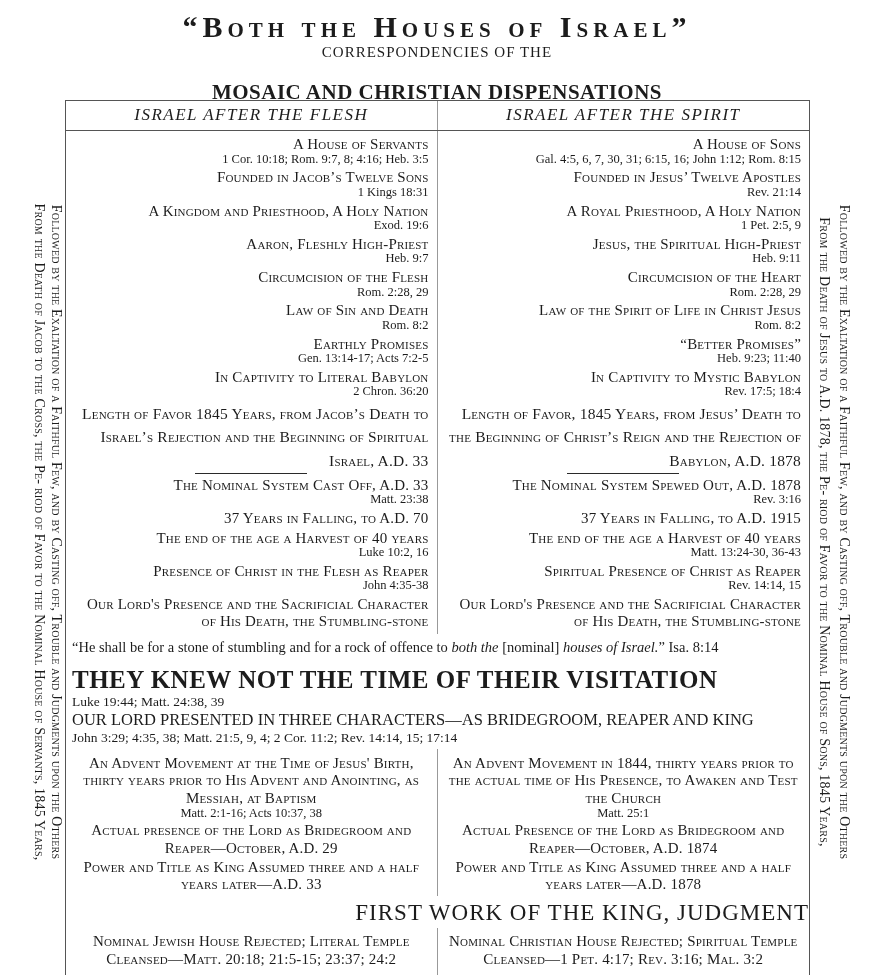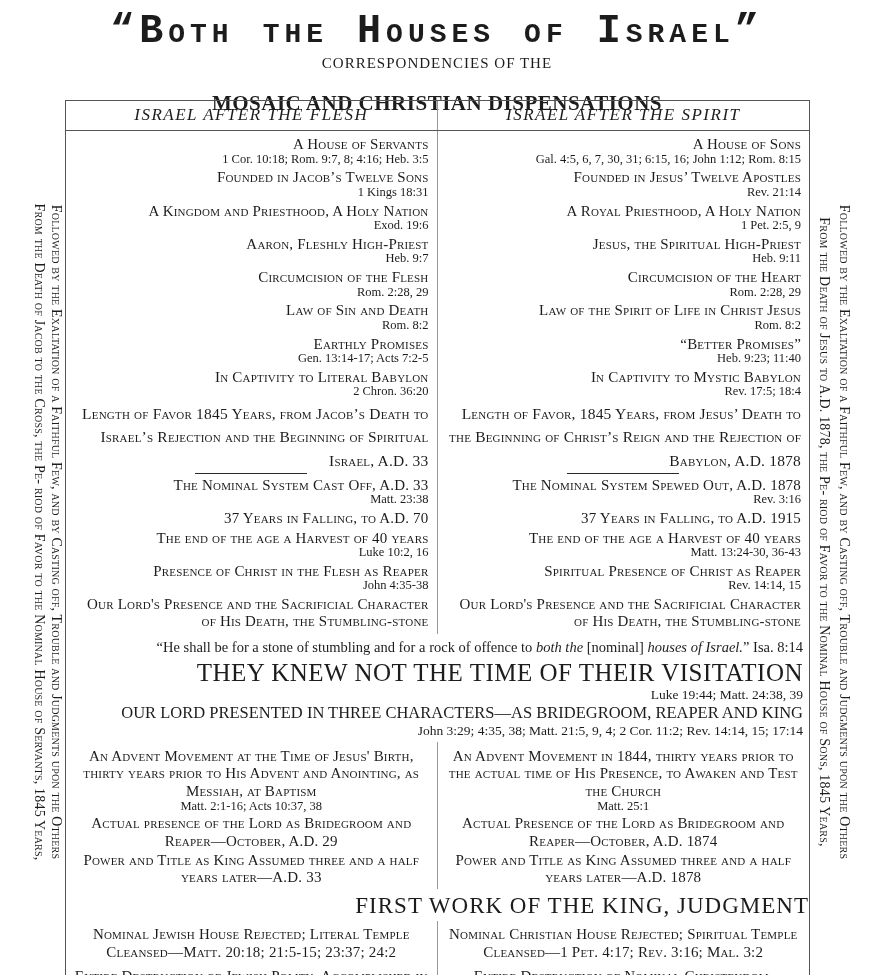--- a/index.html
+++ b/index.html
@@ -4,22 +4,22 @@
 <style>
   html,body{margin:0;padding:0;}
   body{
     width:874px;height:975px;position:relative;overflow:hidden;
     background:#ffffff;color:#1c1c1c;
     font-family:"Liberation Serif","DejaVu Serif",serif;
   }
   
   .masthead{position:absolute;top:10px;left:0;width:874px;text-align:center;}
   .title{
-    font-family:Liberation Mono, monospace;
-    font-weight:bold;font-variant:small-caps;font-size:40px;
+    font-family:Liberation Serif, serif;
+    font-weight:bold;font-variant:small-caps;font-size:30px;
     letter-spacing:5px;line-height:1.1;
   }
   .sub1{font-size:15px;letter-spacing:1px;margin-top:1px;}
   .sub2{font-size:21px;font-weight:bold;letter-spacing:0.5px;margin-top:19px;}
 
   
   .side-line{
     position:absolute;top:102px;width:860px;height:16px;line-height:16px;
     transform:rotate(90deg);transform-origin:0 0;
     font-variant:small-caps;font-size:14px;letter-spacing:0.2px;
@@ -41,24 +41,24 @@
   .twocol{display:grid;grid-template-columns:1fr 1fr;}
   .twocol .colL{border-right:1px solid #999;}
   .col{padding:5px 8px 2px;box-sizing:border-box;}
 
   .row{text-align:right;margin-bottom:3px;}
   .rt{font-variant:small-caps;font-size:15px;line-height:1.1;letter-spacing:0.2px;}
   .rr{font-size:12.5px;line-height:1.1;}
   .row.tall .rt{font-size:15.5px;line-height:1.5;}
   .rule{width:112px;margin:1px auto 3px;border-bottom:1.5px solid #2a2a2a;}
 
-  .quote-sec{text-align:right;padding:5px 6px 3px;}
+  .quote-sec{text-align:left;padding:5px 6px 3px;}
   .quote{font-size:14.5px;line-height:1.2;}
   .quote .it{font-style:italic;}
-  .h1{font-size:25px;letter-spacing:0.5px;line-height:1.1;margin-top:3px;}
+  .h1{font-size:25px;letter-spacing:0.5px;line-height:1.1;margin-top:10px;font-weight:bold;}
   .refline{font-size:13.5px;line-height:1.15;}
   .h2{font-size:16.5px;line-height:1.15;margin-top:2px;}
 
   .advent .col{padding-top:6px;}
   .apara{font-variant:small-caps;text-align:center;font-size:15px;line-height:1.16;letter-spacing:0.2px;}
   .aref{text-align:center;font-size:12.5px;line-height:1.05;margin-bottom:2px;}
   .amid{margin-top:2px;}
 
   .king-h{text-align:right;font-size:23px;letter-spacing:1px;padding:4px 0 3px;line-height:1.1;}
   .king .col{padding-top:4px;}

